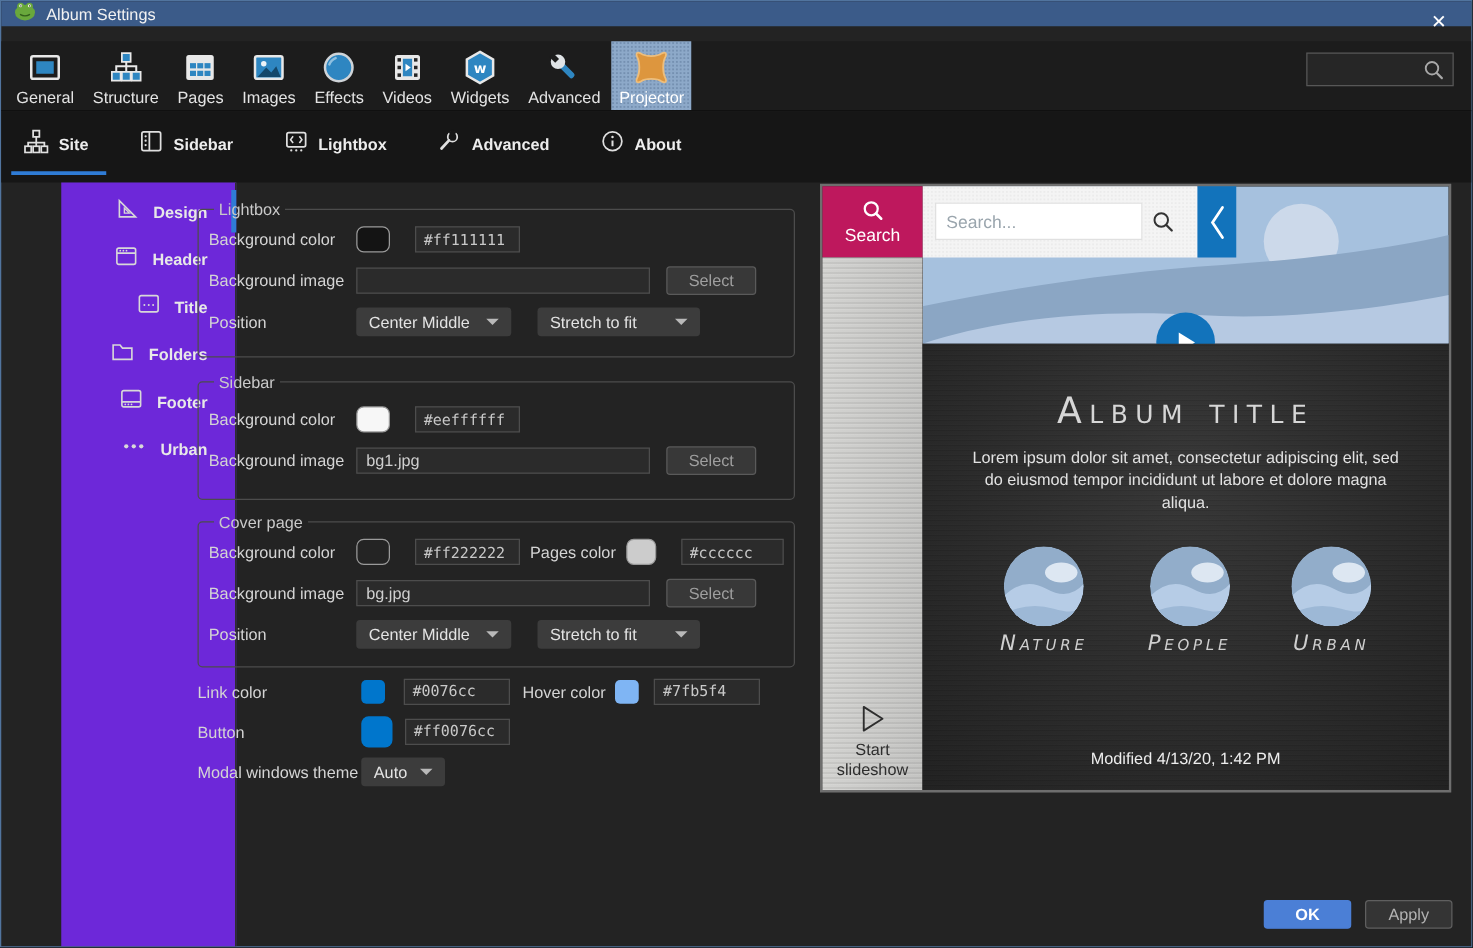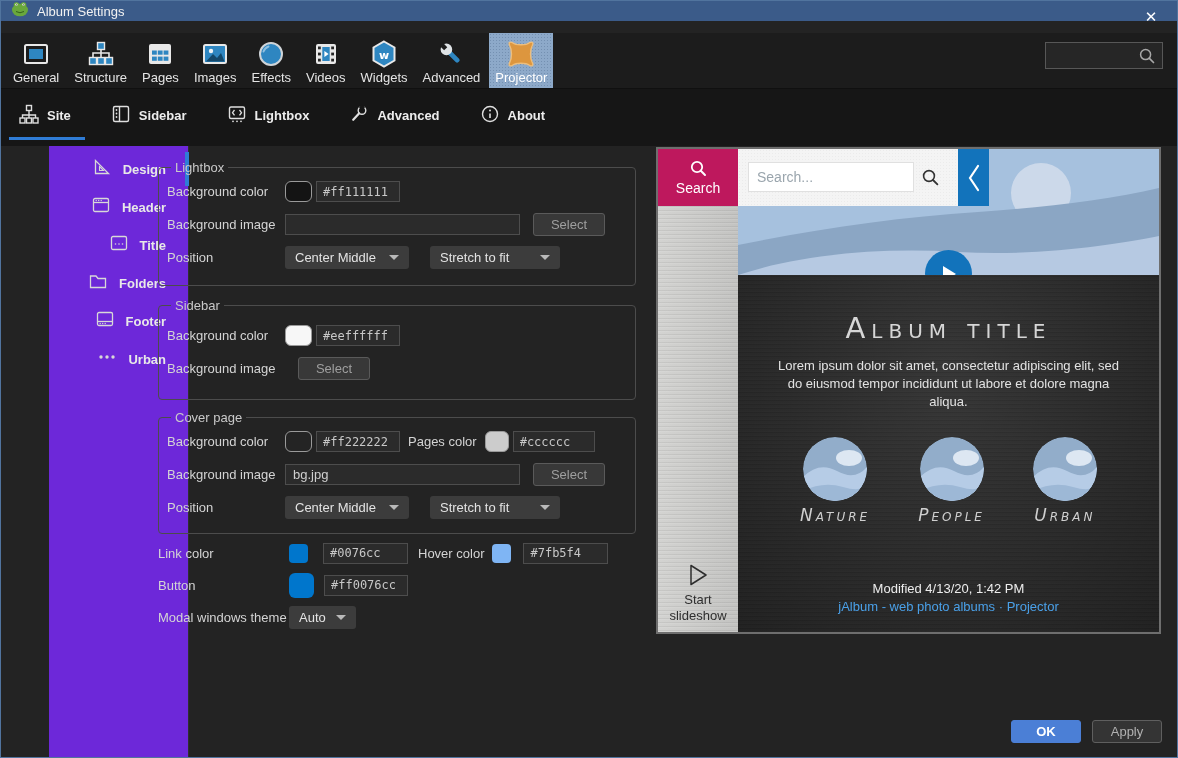--- a/index.html
+++ b/index.html
@@ -39,21 +39,21 @@
   .settings { position:absolute; left:140px; top:145px; width:515px; bottom:0; }
   fieldset.fs { position:absolute; left:17px; width:478px; border:1px solid #4c4c4c; border-radius:4px; padding:0 8px 6px; min-inline-size:0; }
   fieldset.fs legend { font-size:13px; color:#c9c9c9; padding:0 4px; margin-left:4px; }
   .fs-lightbox { top:14px; height:126px; }
   .fs-sidebar  { top:152px; height:102px; }
   .fs-cover    { top:264px; height:124px; }
   .row { display:flex; align-items:center; height:33px; }
   .fs-sidebar .row:first-of-type { margin-top:6px; }
   .flabel { width:118px; flex:0 0 auto; font-size:13px; color:#d4d4d4; }
   .swatch { width:27px; height:21px; border-radius:6px; border:1.5px solid #9a9a9a; flex:0 0 auto; }
-  .hexfield { width:84px; height:21px; margin-left:4px; background:#2b2b2b; border:1px solid #4d4d4d; color:#c8c8c8; font-family:"DejaVu Sans Mono", monospace; font-size:12px; padding:0 6px; outline:none; }
+  .hexfield { width:84px; height:21px; margin-left:20px; background:#2b2b2b; border:1px solid #4d4d4d; color:#c8c8c8; font-family:"DejaVu Sans Mono", monospace; font-size:12px; padding:0 6px; outline:none; }
   .textinput { width:235px; height:21px; background:#2b2b2b; border:1px solid #4d4d4d; color:#cfcfcf; font-size:13px; padding:0 7px; outline:none; }
   .selectbtn { width:72px; height:23px; margin-left:13px; background:#383838; border:1px solid #5a5a5a; border-radius:3px; color:#9f9f9f; font-size:13px; }
   .dropdown { height:23px; background:#3c3c3c; border-radius:3px; display:flex; align-items:center; padding:0 10px; cursor:default; }
   .dropdown .ddtext { font-size:13px; color:#e3e3e3; flex:1; }
   .caret { width:0; height:0; border-left:5px solid transparent; border-right:5px solid transparent; border-top:5px solid #b9b9b9; margin-left:8px; flex:0 0 auto; }
   .dd-pos { width:124px; } .dd-fit { width:130px; margin-left:21px; } .dd-theme { width:67px; }
   .sublabel { font-size:13px; color:#d4d4d4; margin-left:8px; }
   .freerows { position:absolute; left:17px; top:391px; width:478px; }
   .freerow { display:flex; align-items:center; height:32px; }
   .freelabel { width:131px; flex:0 0 auto; font-size:13px; color:#d4d4d4; }
@@ -379,20 +379,21 @@
 
     <fieldset class="fs fs-sidebar">
       <legend>Sidebar</legend>
       <div class="row">
         <span class="flabel">Background color</span>
         <span class="swatch" style="background: rgb(247, 247, 247);"></span>
         <input class="hexfield" value="#eeffffff" style="">
       </div>
       <div class="row">
         <span class="flabel">Background image</span>
+        <input class="textinput" value="bg1.jpg" style="">
         <button class="selectbtn">Select</button>
       </div>
     </fieldset>
 
     <fieldset class="fs fs-cover">
       <legend>Cover page</legend>
       <div class="row">
         <span class="flabel">Background color</span>
         <span class="swatch" style="background: rgb(36, 36, 36);"></span>
         <input class="hexfield" value="#ff222222" style="">
@@ -540,25 +541,20 @@
                 <ellipse cx="46" cy="21" rx="13" ry="8" fill="#dde7f2"></ellipse>
                 <path d="M0,40 Q16,24 34,34 T64,30 L64,64 L0,64 Z" fill="#b6cce6"></path>
                 <path d="M0,54 Q20,44 40,50 T64,46 L64,64 L0,64 Z" fill="#9db8d6"></path>
               </g>
             </svg>
           <span class="fl">Urban</span>
         </div>
       </div>
       <div class="pv-footer">
         <div class="pv-modified">Modified 4/13/20, 1:42 PM</div>
-        <div class="pv-links">
-          <a>jAlbum - web photo albums</a>
-          <span>·</span>
-          <a>Projector</a>
-        </div>
       </div>
     </div>
   </div>
 
   <div class="actions">
     <button class="btn-ok">OK</button>
     <button class="btn-apply">Apply</button>
   </div>
 
 </div>

